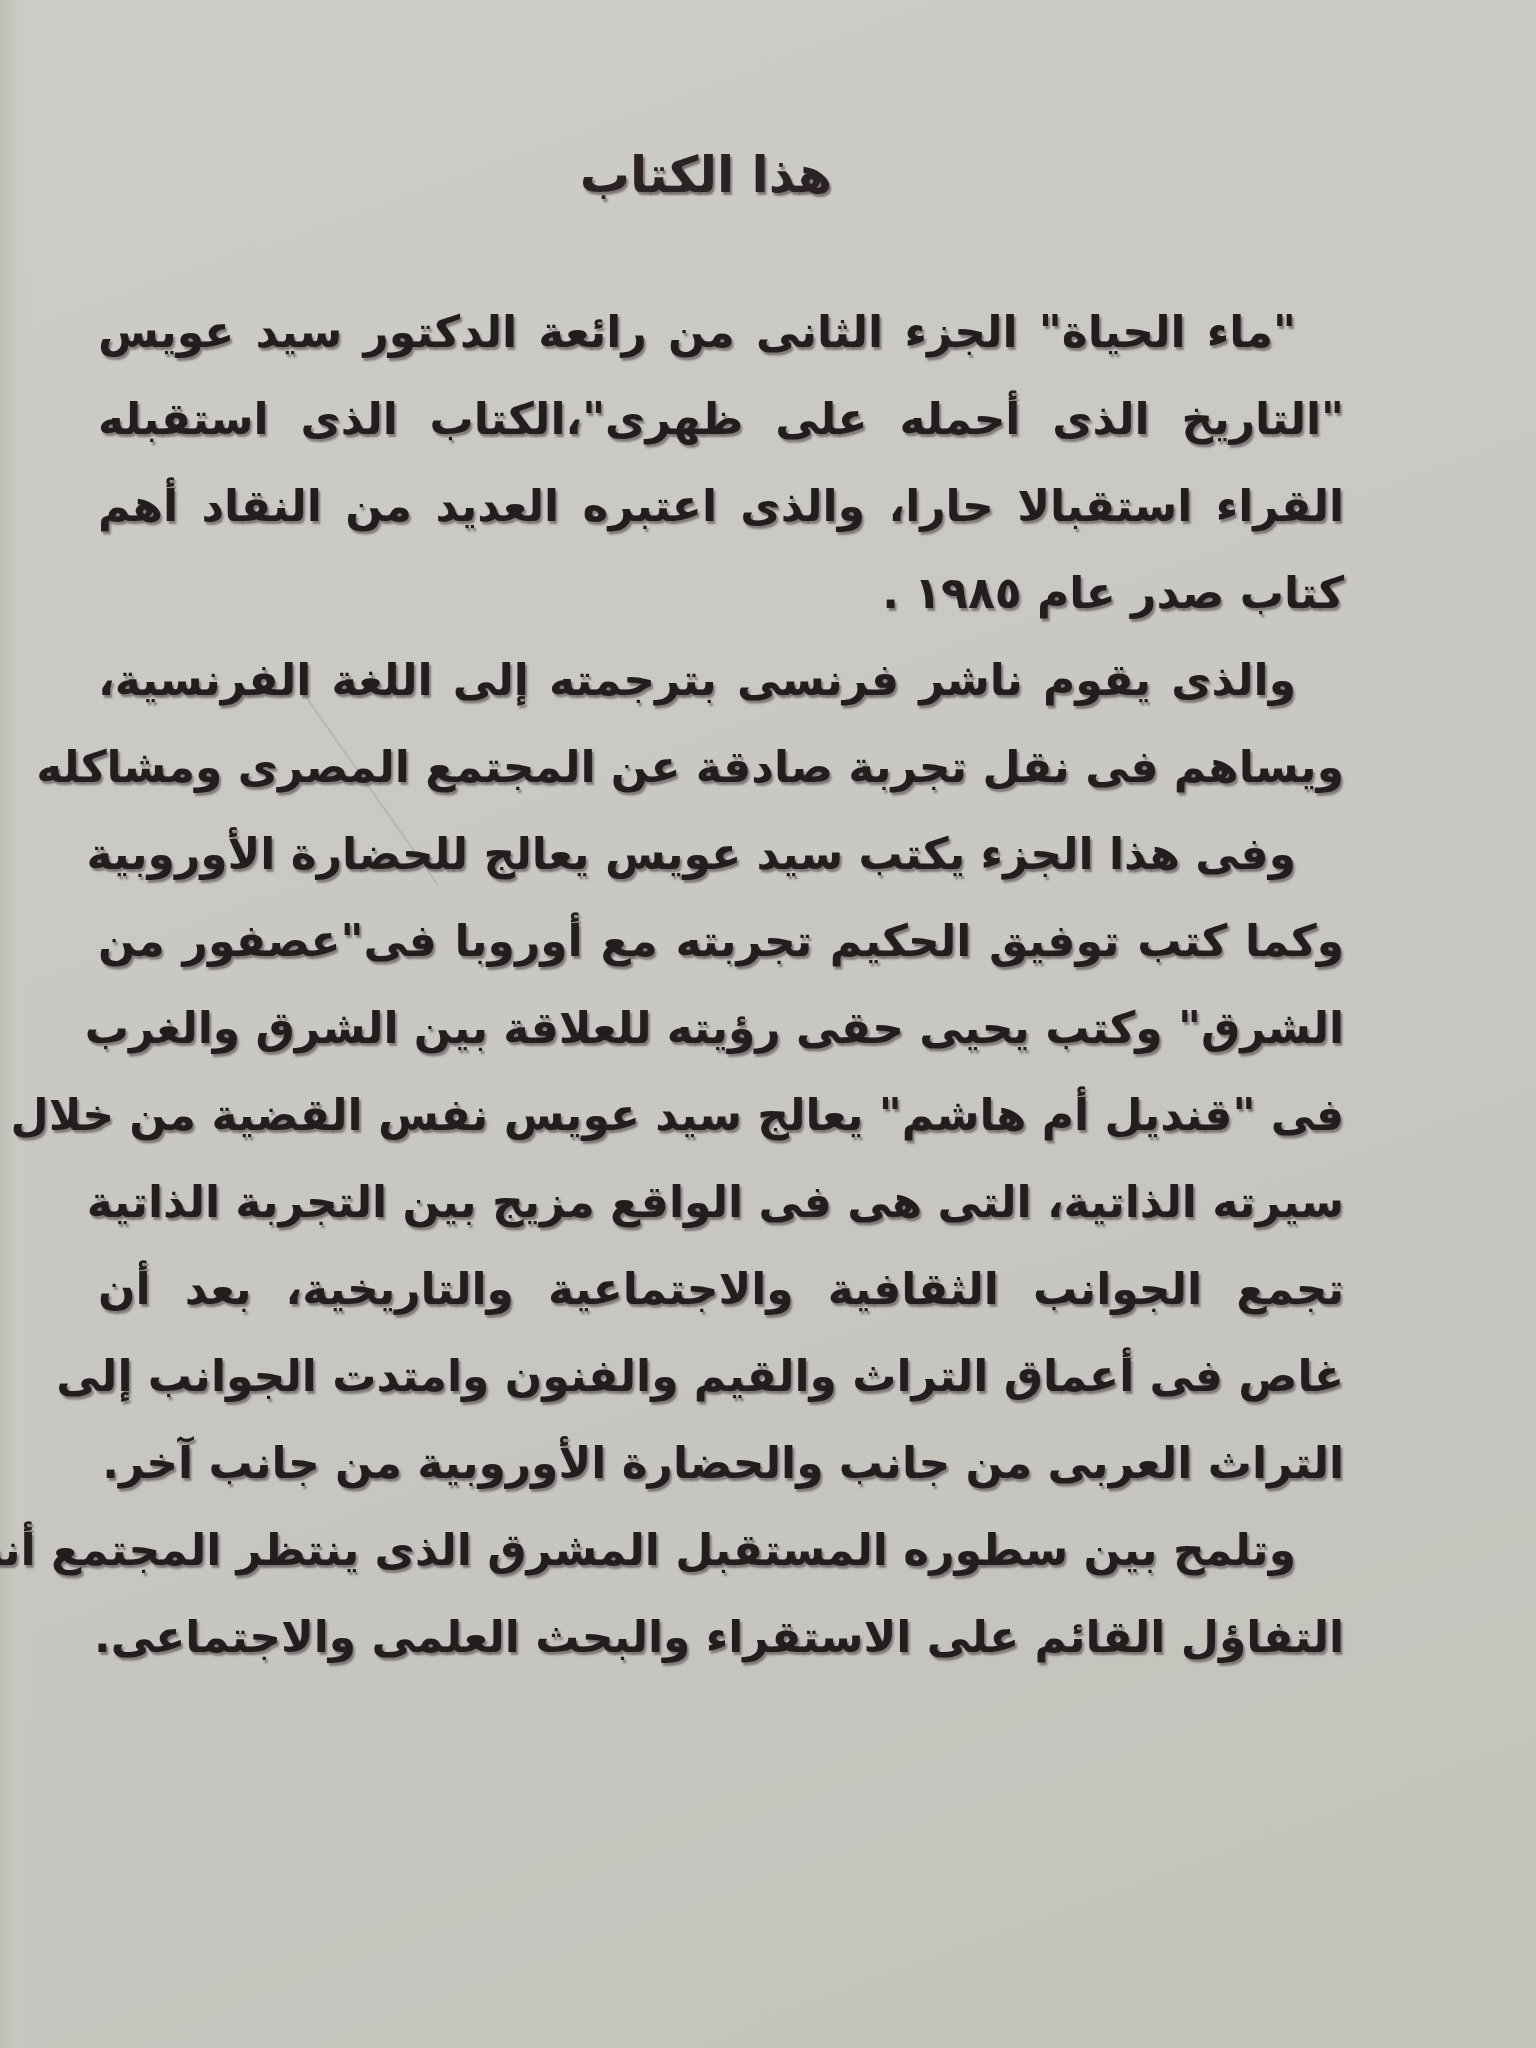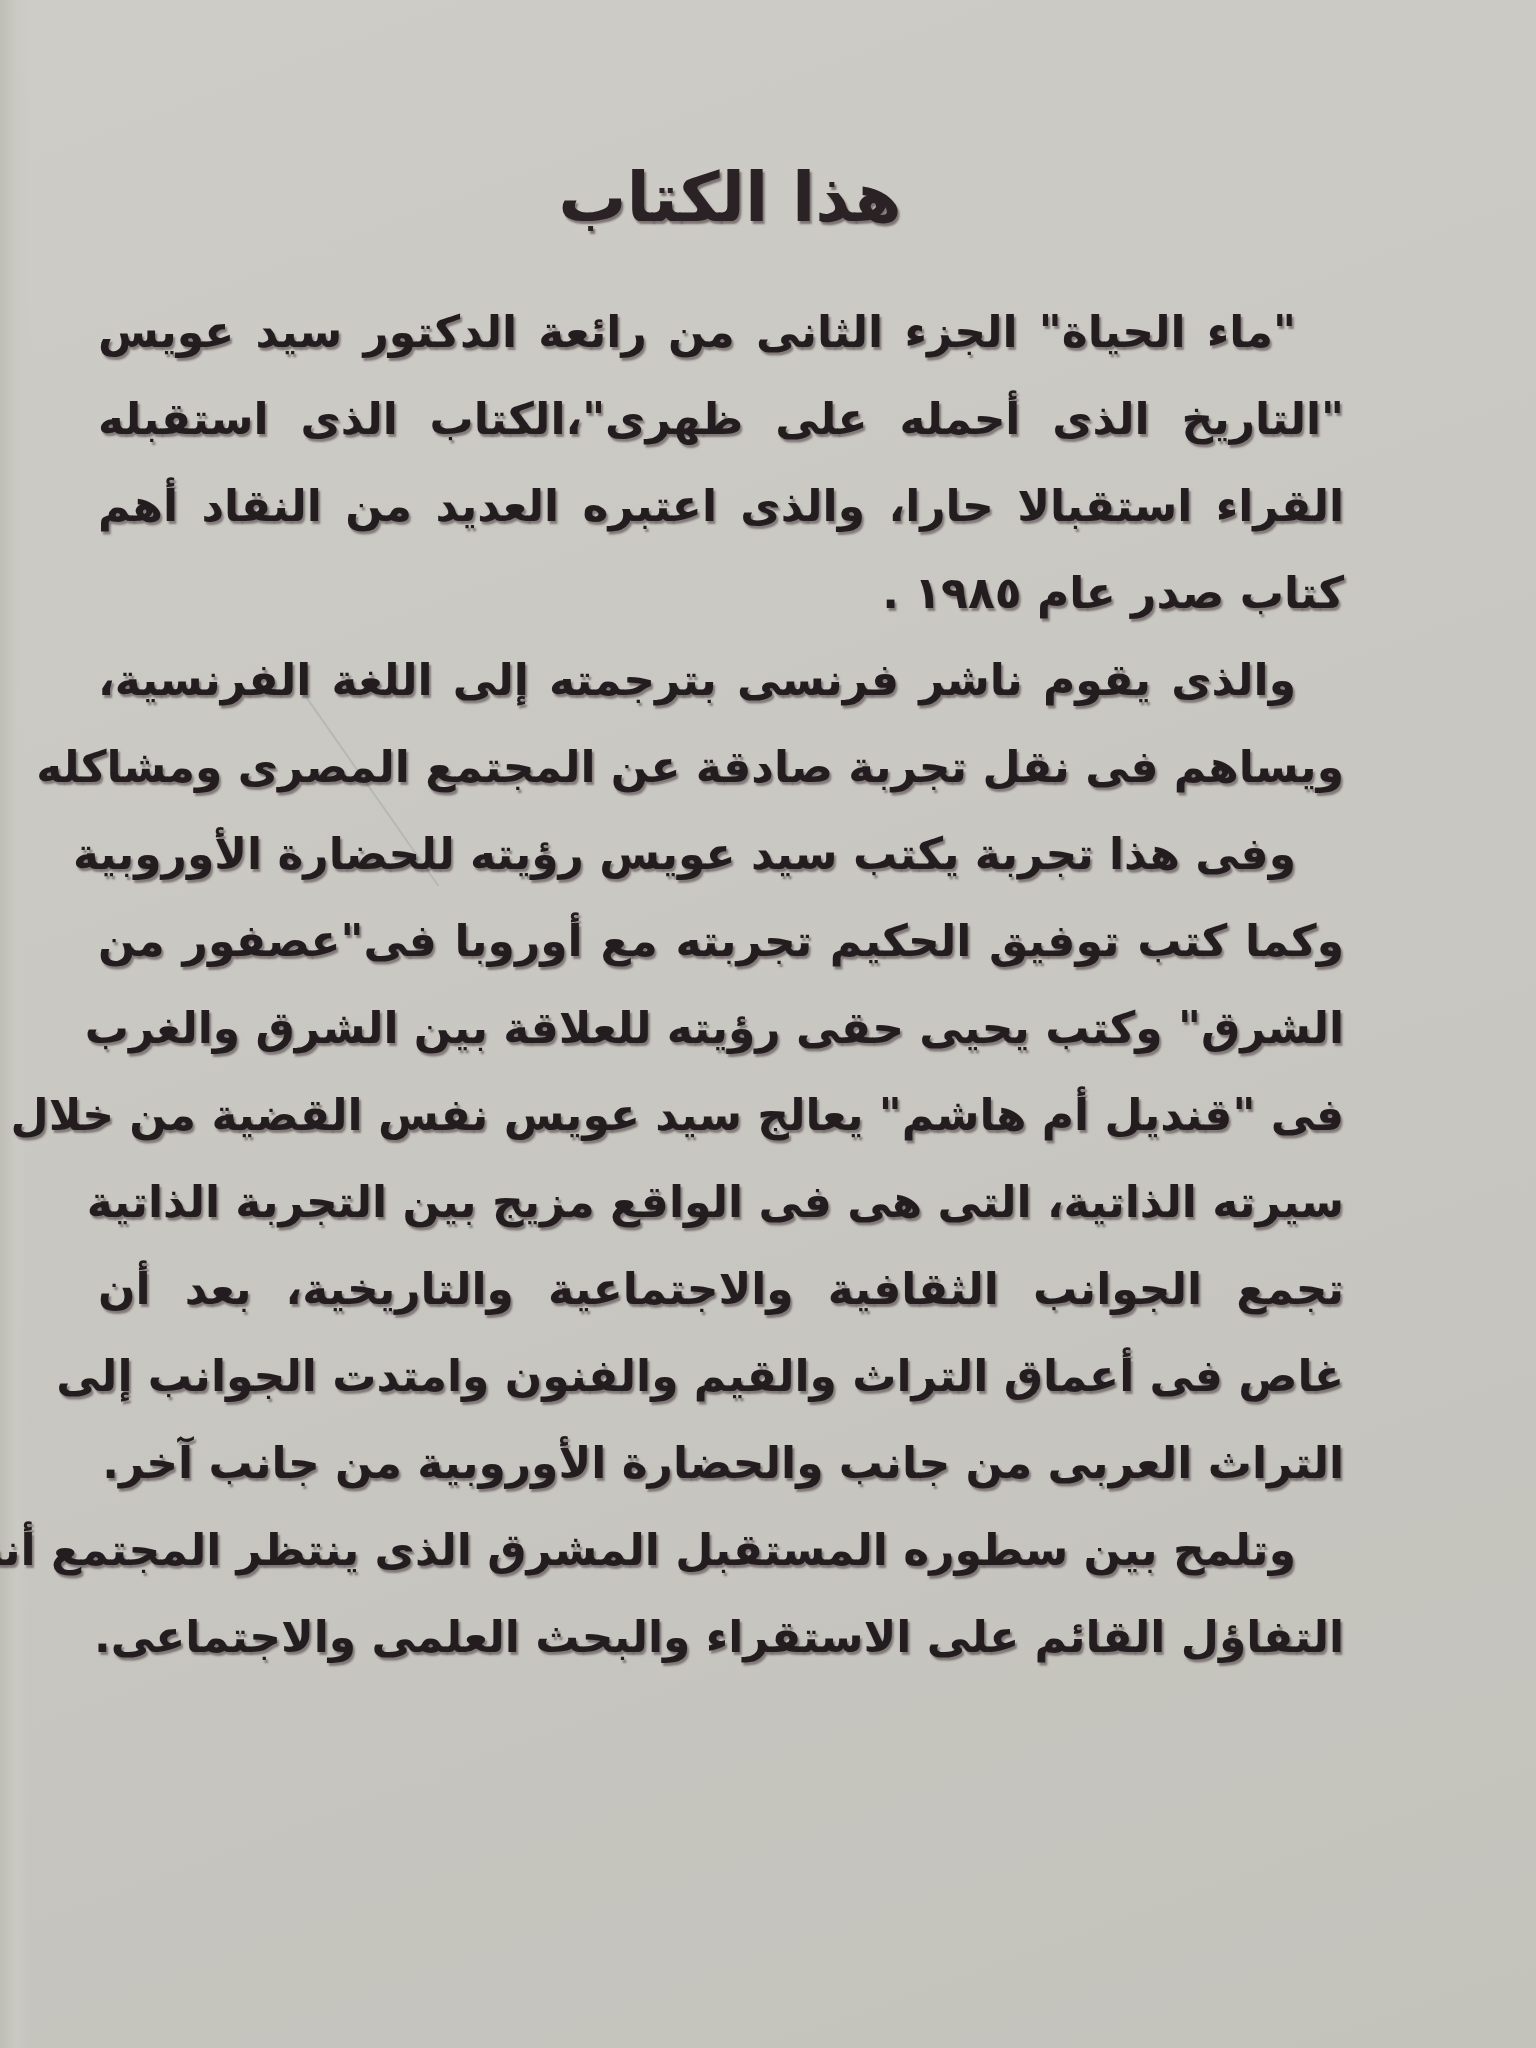--- a/index.html
+++ b/index.html
@@ -25,26 +25,25 @@
       width: 28px; height: 2048px;
       background: linear-gradient(90deg, #bebdb6 0%, #cac9c3 60%, rgba(0,0,0,0) 100%);
     }
     .title {
       position: absolute;
       top: 112px;
       left: 0;
       width: 1412px;
       text-align: center;
       direction: rtl;
-      font-size: 68px;
+      font-size: 50px;
       font-weight: bold;
       color: #2a2224;
       text-shadow: 2px 3px 2px rgba(60,45,50,0.55);
       letter-spacing: 2px;
-      padding-left: 24px;
     }
     .body-text {
       position: absolute;
       top: 288px;
       left: 98px;
       width: 1246px;
       direction: rtl;
       text-align: justify;
       text-align-last: right;
       color: #241d20;
@@ -86,21 +85,21 @@
   <div class="body-text">
 
     <span class="line indent">"ماء الحياة" الجزء الثانى من رائعة الدكتور سيد عويس</span>
     <span class="line">"التاريخ الذى أحمله على ظهرى"،الكتاب الذى استقبله</span>
     <span class="line">القراء استقبالا حارا، والذى اعتبره العديد من النقاد أهم</span>
     <span class="line last">كتاب صدر عام ١٩٨٥ .</span>
 
     <span class="line indent">والذى يقوم ناشر فرنسى بترجمته إلى اللغة الفرنسية،</span>
     <span class="line">ويساهم فى نقل تجربة صادقة عن المجتمع المصرى ومشاكله</span>
 
-    <span class="line indent">وفى هذا تجربة يكتب سيد عويس رؤيته للحضارة الأوروبية</span>
+    <span class="line indent">وفى هذا الجزء يكتب سيد عويس يعالج للحضارة الأوروبية</span>
     <span class="line">وكما كتب توفيق الحكيم تجربته مع أوروبا فى"عصفور من</span>
     <span class="line">الشرق" وكتب يحيى حقى رؤيته للعلاقة بين الشرق والغرب</span>
     <span class="line">فى "قنديل أم هاشم" يعالج سيد عويس نفس القضية من خلال</span>
     <span class="line">سيرته الذاتية، التى هى فى الواقع مزيج بين التجربة الذاتية</span>
     <span class="line">تجمع الجوانب الثقافية والاجتماعية والتاريخية، بعد أن</span>
     <span class="line">غاص فى أعماق التراث والقيم والفنون وامتدت الجوانب إلى</span>
     <span class="line last">التراث العربى من جانب والحضارة الأوروبية من جانب آخر.</span>
 
     <span class="line indent">وتلمح بين سطوره المستقبل المشرق الذى ينتظر المجتمع أنه</span>
     <span class="line last">التفاؤل القائم على الاستقراء والبحث العلمى والاجتماعى.</span>

